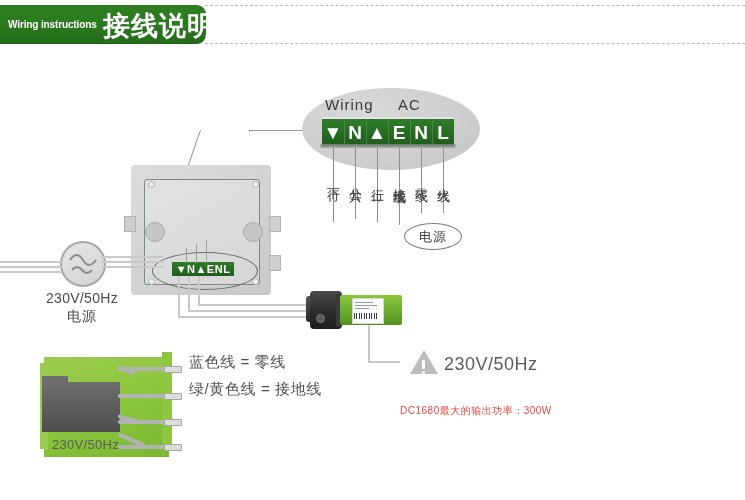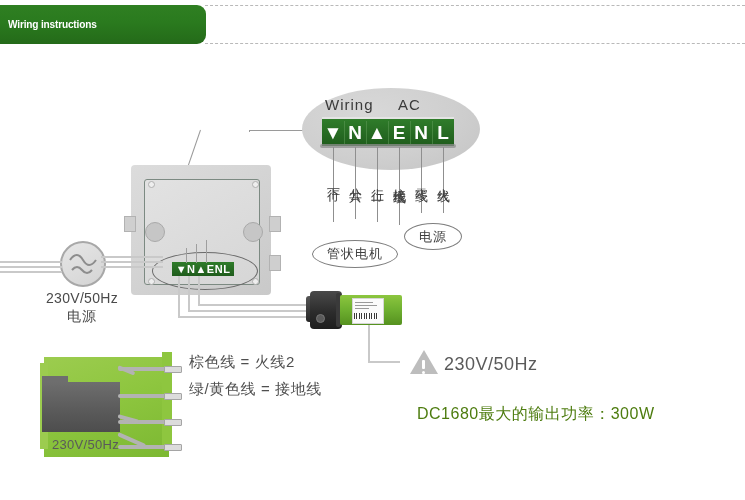--- a/index.html
+++ b/index.html
@@ -129,21 +129,21 @@
   #motor-screw{position:absolute;left:316px;top:314px;width:7px;height:7px;border-radius:50%;background:#5a5a5a;border:1px solid #777;}
 
   
   #warn-tri{position:absolute;left:410px;top:350px;width:0;height:0;
     border-left:14px solid transparent;border-right:14px solid transparent;border-bottom:24px solid #bdbdbd;}
   #warn-bang{position:absolute;left:422px;top:360px;width:3px;height:9px;background:#ffffff;border-radius:1px;}
   #warn-dot{position:absolute;left:422px;top:371px;width:3px;height:3px;background:#ffffff;border-radius:50%;}
   #warn-text{position:absolute;left:444px;top:354px;font-size:18px;color:#5a5a5a;letter-spacing:.5px;white-space:nowrap;}
 
   
-  #power-spec{position:absolute;left:417px;top:404px;font-size:16px;color:#4d7c0f;letter-spacing:.5px;white-space:nowrap;}
+  #power-spec{position:absolute;left:400px;top:404px;font-size:10px;color:#ef4444;letter-spacing:.5px;white-space:nowrap;}
 
   
   #green-patch{
     position:absolute;left:44px;top:357px;width:125px;height:100px;
     background:linear-gradient(160deg,#9ccc4f 0%,#8ec63f 45%,#7cb832 100%);
   }
   #green-patch::before{
     content:"";position:absolute;left:-4px;top:6px;width:8px;height:86px;
     background:#9ccc4f;
   }
@@ -170,20 +170,21 @@
 </head>
 <body>
 
 <div id="stage">
 
   <div id="header-band">
     <div id="dot-top"></div>
     <div id="dot-bot"></div>
     <div id="banner">
       <div id="banner-en">Wiring instructions</div>
+      <div id="banner-cn">接线说明</div>
     </div>
   </div>
 
   <div class="lead" style="left:249px;top:130px;width:72px;height:1px;"></div>
   <div class="lead" style="left:249px;top:130px;width:1px;height:2px;"></div>
   <div class="lead" style="left:200px;top:130px;width:1px;height:143px;transform:rotate(19deg);transform-origin:top center;"></div>
 
   <div id="term-ellipse"></div>
   <div id="term-motor-lbl">Wiring</div>
   <div id="term-ac-lbl">AC</div>
@@ -210,21 +211,20 @@
   <div class="drop" style="left:421px;top:147px;height:66px;"></div>
   <div class="drop" style="left:443px;top:147px;height:66px;"></div>
 
   <div class="vlabel" style="left:326px;top:178px;">下行</div>
   <div class="vlabel" style="left:348px;top:178px;">公共</div>
   <div class="vlabel" style="left:370px;top:178px;">上行</div>
   <div class="vlabel" style="left:392px;top:178px;">接地线</div>
   <div class="vlabel" style="left:414px;top:178px;">零线</div>
   <div class="vlabel" style="left:436px;top:178px;">火线</div>
 
-  <div class="cap-ell" style="left:312px;top:240px;width:84px;height:26px;">管状电机</div>
   <div class="cap-ell" style="left:404px;top:223px;width:56px;height:25px;">电源</div>
 
   <div id="switch-box"></div>
   <div class="ear" style="left:124px;top:216px;"></div>
   <div class="ear" style="left:269px;top:216px;"></div>
   <div class="ear" style="left:269px;top:255px;"></div>
   <div id="switch-inner"></div>
   <div class="notch" style="left:145px;top:222px;"></div>
   <div class="notch" style="left:243px;top:222px;"></div>
   <div class="screw" style="left:148px;top:181px;"></div>
@@ -298,17 +298,17 @@
   <div class="cable" style="left:118px;top:414px;width:22px;transform:rotate(16deg);transform-origin:left center;"></div>
   <div class="cable-tip" style="left:164px;top:419px;width:16px;"></div>
 
   <div class="cable" style="left:118px;top:445px;width:52px;"></div>
   <div class="cable" style="left:118px;top:432px;width:30px;transform:rotate(24deg);transform-origin:left center;"></div>
   <div class="cable-tip" style="left:164px;top:444px;width:16px;"></div>
 
   <div id="patch-text">230V/50Hz</div>
 
   <div id="legend">
-    <div class="legend-row">棕色线 = 火线2</div>
+    <div class="legend-row">蓝色线 = 零线</div>
     <div class="legend-row">绿/黄色线 = 接地线</div>
   </div>
 
 </div>
 
 </body></html>

